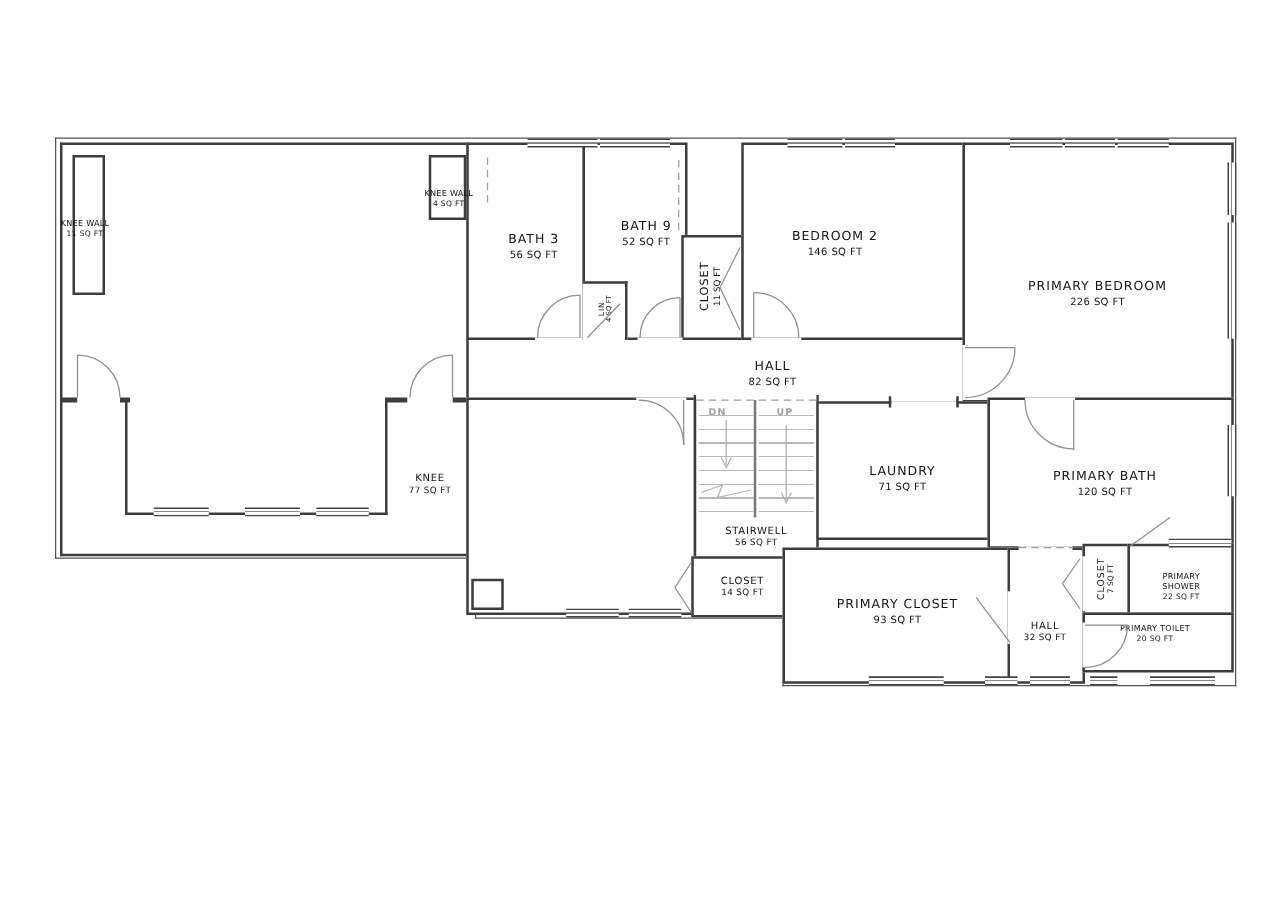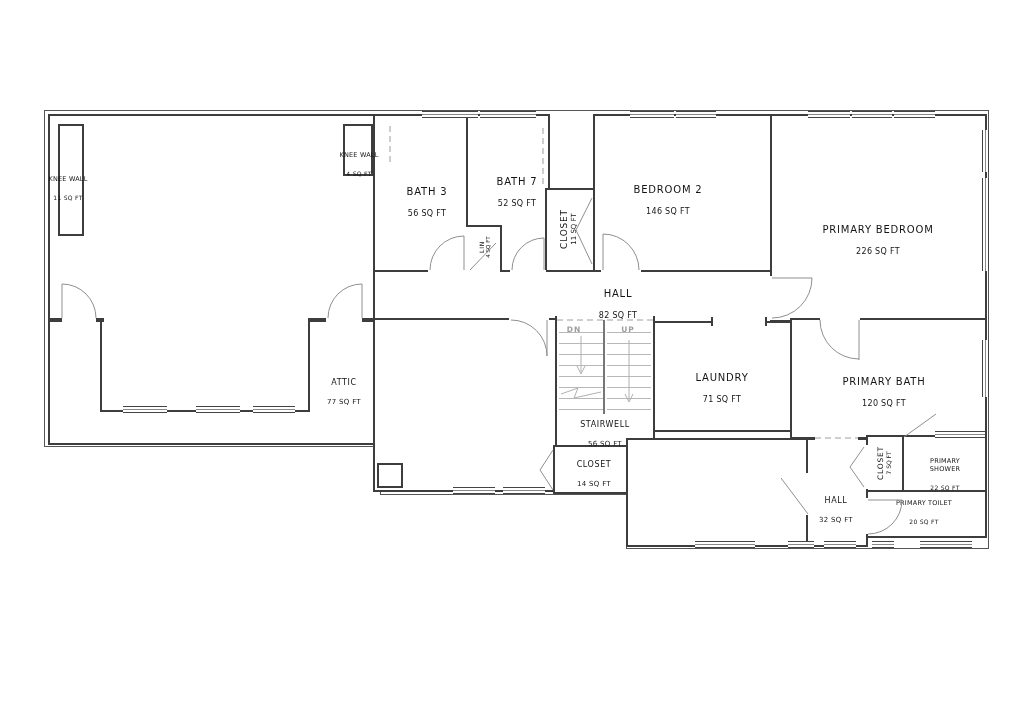--- a/index.html
+++ b/index.html
@@ -10,21 +10,21 @@
   .noB{border-bottom:none;}
   .noT{border-top:none;}
   .stub{position:absolute;background:#3d3d3d;}
   .gap{position:absolute;background:#fff;}
   .win-h{position:absolute;height:7px;background:linear-gradient(to bottom,#444 0,#444 1px,#fff 1px,#fff 3px,#888 3px,#888 4px,#fff 4px,#fff 6px,#444 6px,#444 7px);}
   .win-v{position:absolute;width:7px;background:linear-gradient(to right,#444 0,#444 1px,#fff 1px,#fff 3px,#888 3px,#888 4px,#fff 4px,#fff 6px,#444 6px,#444 7px);}
   .flight{position:absolute;background:repeating-linear-gradient(to bottom,#fff 0,#fff 10px,#b8b8b8 10px,#b8b8b8 11px);}
   .rail{position:absolute;background:#777;}
   .lbl{position:absolute;text-align:center;color:#141414;line-height:1.25;}
   .lbl .nm{font-size:10px;letter-spacing:0.8px;white-space:pre-line;}
-  .lbl .ar{font-size:8px;letter-spacing:0.3px;margin-top:10px;}
+  .lbl .ar{font-size:8px;letter-spacing:0.3px;margin-top:0;}
   .lbl.sm .nm{font-size:8px;letter-spacing:0.6px;}
   .lbl.sm .ar{font-size:7px;}
   .lbl.xs .nm{font-size:6.5px;letter-spacing:0.2px;line-height:1.2;}
   .lbl.xs .ar{font-size:6px;line-height:1.2;}
   .vl{position:absolute;display:flex;flex-direction:column;align-items:center;justify-content:center;
       transform:rotate(-90deg);color:#141414;text-align:center;line-height:1.2;}
   .vl .nm{letter-spacing:0.8px;}
   .stxt{position:absolute;color:#9e9e9e;font-size:7.5px;letter-spacing:1px;text-align:center;font-weight:bold;}
   svg.ovl{position:absolute;left:0;top:0;pointer-events:none;}
 </style>
@@ -124,21 +124,21 @@
   </div>
   <div class="lbl xs" style="left:336px;top:152px;width:46px;">
     <div class="nm">KNEE WALL</div>
     <div class="ar">4 SQ FT</div>
   </div>
   <div class="lbl" style="left:377px;top:186px;width:100px;">
     <div class="nm">BATH 3</div>
     <div class="ar">56 SQ FT</div>
   </div>
   <div class="lbl" style="left:467px;top:176px;width:100px;">
-    <div class="nm">BATH 7</div>
+    <div class="nm">BATH 9</div>
     <div class="ar">52 SQ FT</div>
   </div>
   <div class="vl" style="left:457px;top:237px;width:56px;height:20px;">
     <div class="nm" style="font-size:6px;">LIN</div>
     <div class="ar" style="font-size:5.5px;">4 SQ FT</div>
   </div>
   <div class="vl" style="left:527px;top:211px;width:84px;height:36px;">
     <div class="nm" style="font-size:9px;">CLOSET</div>
     <div class="ar" style="font-size:7px;">11 SQ FT</div>
   </div>
@@ -148,38 +148,42 @@
   </div>
   <div class="lbl" style="left:778px;top:224px;width:200px;">
     <div class="nm">PRIMARY BEDROOM</div>
     <div class="ar">226 SQ FT</div>
   </div>
   <div class="lbl" style="left:568px;top:288px;width:100px;">
     <div class="nm">HALL</div>
     <div class="ar">82 SQ FT</div>
   </div>
   <div class="lbl sm" style="left:309px;top:378px;width:70px;">
-    <div class="nm">ATTIC</div>
+    <div class="nm">KNEE</div>
     <div class="ar">77 SQ FT</div>
   </div>
   <div class="lbl sm" style="left:557px;top:420px;width:96px;">
     <div class="nm">STAIRWELL</div>
     <div class="ar">56 SQ FT</div>
   </div>
   <div class="lbl" style="left:657px;top:372px;width:130px;">
     <div class="nm">LAUNDRY</div>
     <div class="ar">71 SQ FT</div>
   </div>
   <div class="lbl" style="left:809px;top:376px;width:150px;">
     <div class="nm">PRIMARY BATH</div>
     <div class="ar">120 SQ FT</div>
   </div>
   <div class="lbl sm" style="left:557px;top:460px;width:74px;">
     <div class="nm">CLOSET</div>
     <div class="ar">14 SQ FT</div>
+  </div>
+  <div class="lbl" style="left:643px;top:478px;width:150px;">
+    <div class="nm">PRIMARY CLOSET</div>
+    <div class="ar">93 SQ FT</div>
   </div>
   <div class="lbl sm" style="left:806px;top:496px;width:60px;">
     <div class="nm">HALL</div>
     <div class="ar">32 SQ FT</div>
   </div>
   <div class="vl" style="left:855px;top:450px;width:58px;height:26px;">
     <div class="nm" style="font-size:7.5px;">CLOSET</div>
     <div class="ar" style="font-size:6px;">7 SQ FT</div>
   </div>
   <div class="lbl xs" style="left:917px;top:458px;width:56px;">

